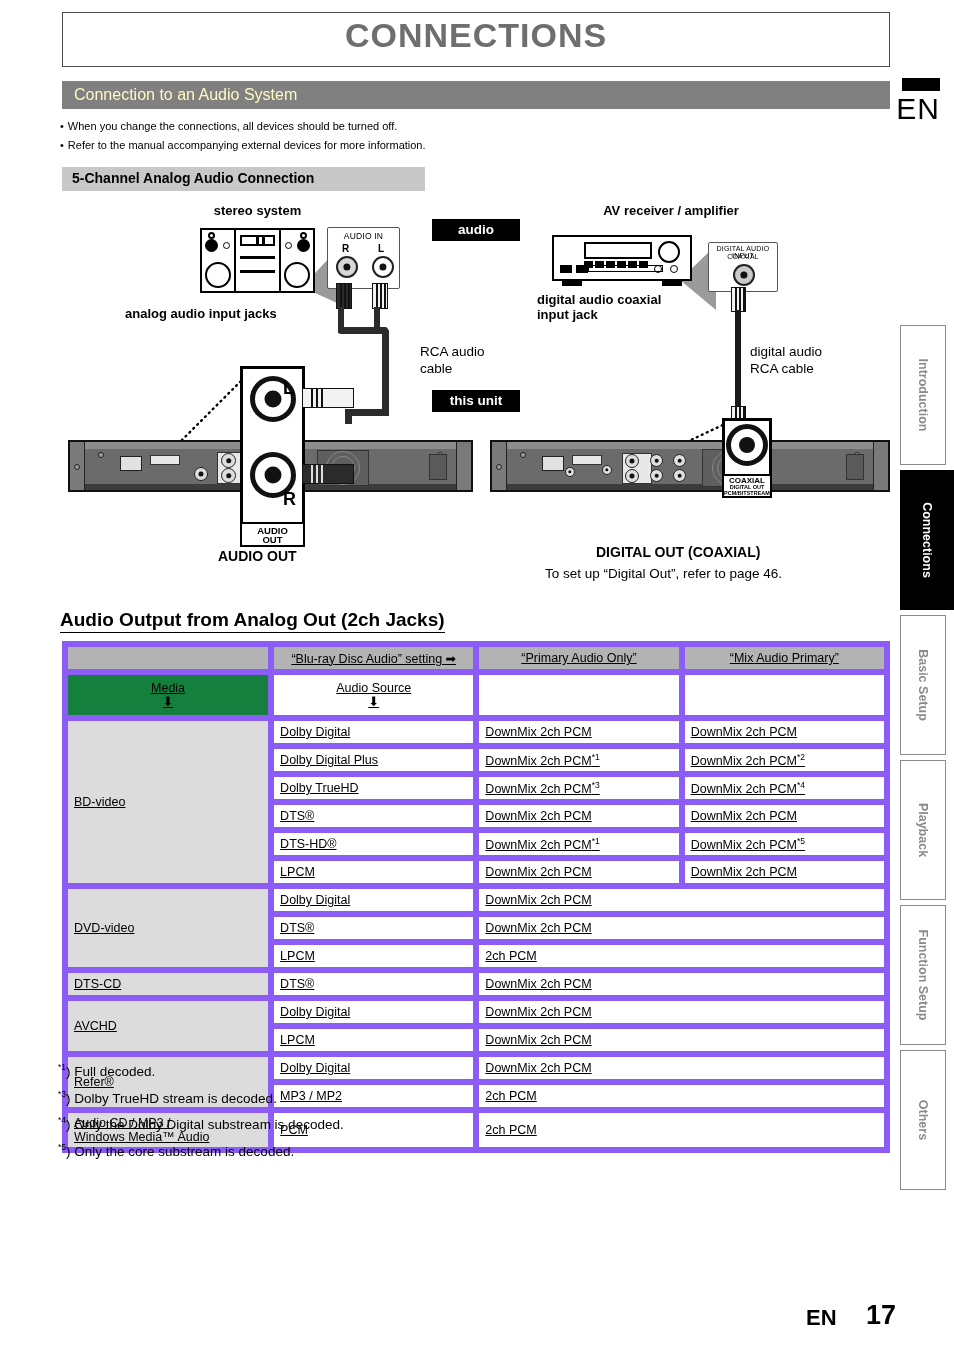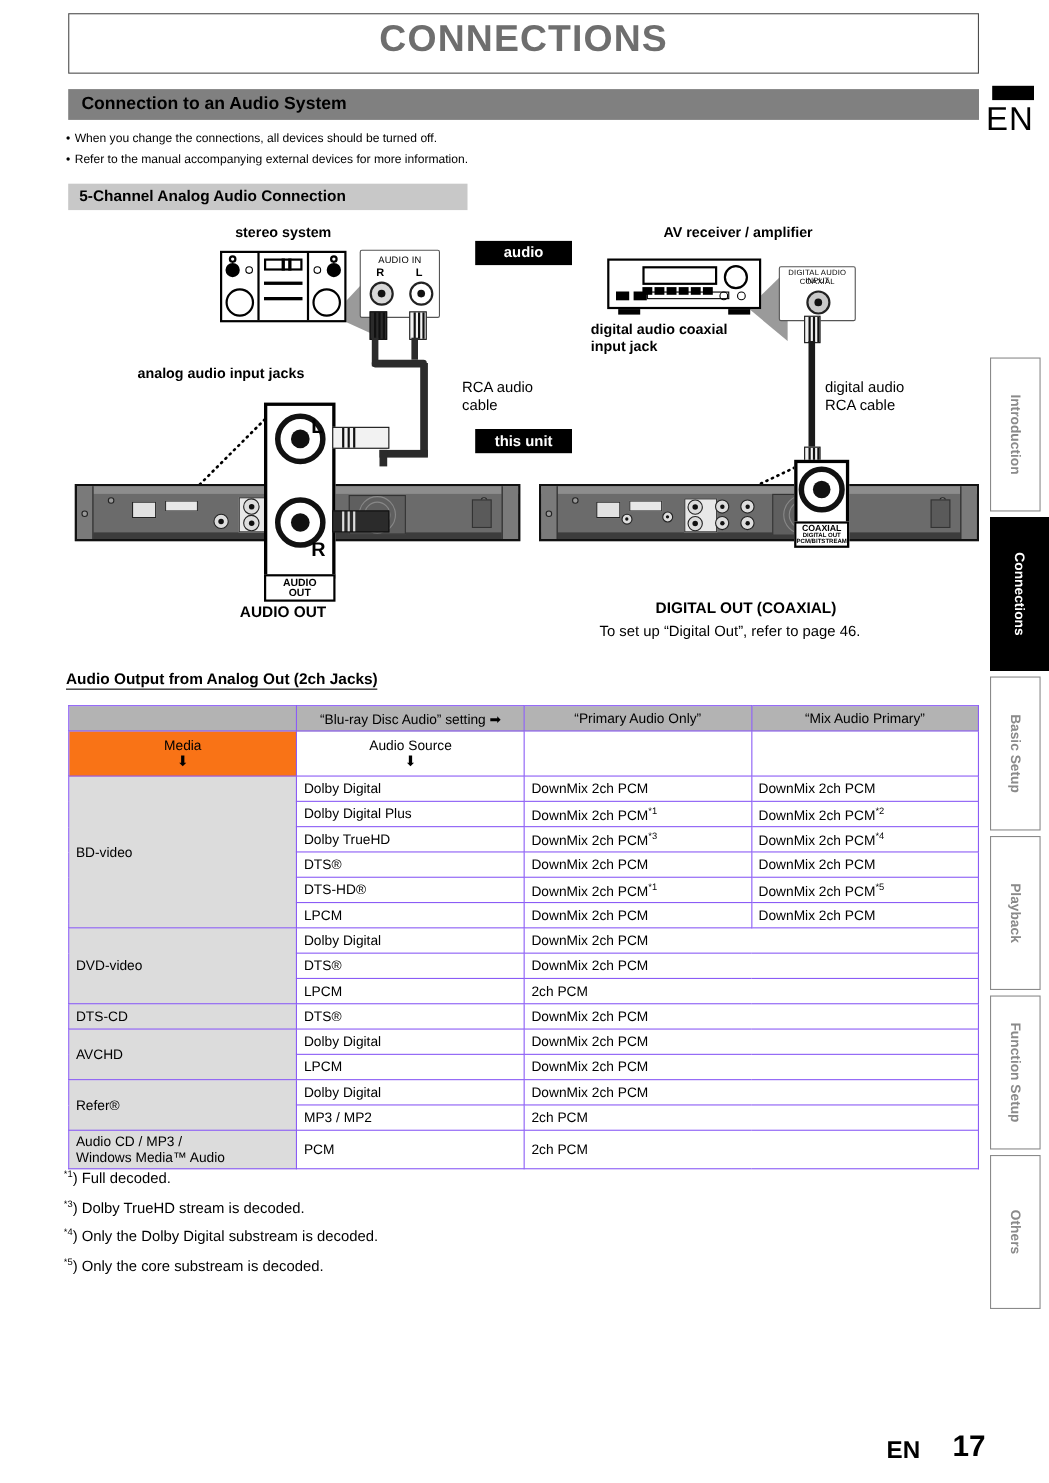--- a/index.html
+++ b/index.html
@@ -48,23 +48,23 @@
     top: 81px;
     width: 828px;
     height: 28px;
     background: #808080;
     box-sizing: border-box;
   }
   .section-bar span {
     position: absolute;
     left: 12px;
     top: 5px;
-    color: #000000;
+    color: #fef9c3;
     font-size: 16px;
-    font-weight: bold;
+    font-weight: normal;
   }
 
   
   .bullets {
     position: absolute;
     left: 60px;
     top: 117px;
     width: 700px;
     font-size: 11px;
     line-height: 19px;
@@ -291,50 +291,51 @@
   .bigjack {
     position:absolute; border-radius:50%;
     background: #fff;
     box-sizing: border-box;
   }
 
   
   .table-heading {
     position: absolute;
     left: 60px; top: 609px;
-    font-size: 14px;
+    font-size: 19px;
     font-weight: bold;
     border-bottom: 1.5px solid #000;
     padding-bottom: 1px;
   }
 
   
   table.audio-table {
     position: absolute;
     left: 62px;
     top: 641px;
     width: 828px;
     border-collapse: collapse;
     font-size: 12.5px;
   }
   table.audio-table td, table.audio-table th {
-    border: 1px solid #8b5cf6;
+    border: 6px solid #8b5cf6;
     padding: 3px 6px;
     text-align: left;
     font-weight: normal;
     vertical-align: middle;
     height: 16px;
+    text-decoration: underline;
   }
   .col-media  { width: 206px; }
   .col-source { width: 206px; }
   .col-prim   { width: 205px; }
   .col-mix    { width: 205px; }
 
   .hdr-dark  { background: #b3b3b3; text-align: center !important; }
-  .hdr-light { background: #f97316; text-align: center !important; }
+  .hdr-light { background: #15803d; text-align: center !important; }
   .media-cell{ background: #dcdcdc; vertical-align: middle; }
   .blank-cell{ background: #fff; }
   .arrowdown { display:block; text-align:center; font-size: 13px; line-height: 14px; }
   sup { font-size: 8.5px; vertical-align: super; }
 
   
   .footnotes {
     position: absolute;
     left: 58px;
     top: 1056px;
@@ -444,21 +445,21 @@
       <div class="bar b2"></div>
     </div>
     <div class="spk r">
       <div class="tw2"></div>
         <div class="tw"></div>
         <div class="dot"></div>
         <div class="woof" style="left:auto;right:3px;"></div>
     </div>
   </div>
 
-  <div class="dlabel" style="left:125px; top:306px;margin-top:26px;">analog audio input jacks</div>
+  <div class="dlabel" style="left:125px; top:306px;">analog audio input jacks</div>
 
   <div class="callout" style="left:327px; top:227px; width:73px; height:62px;">
     <div class="callout-title" style="top:3px;">AUDIO IN</div>
     <div class="jack-lbl" style="left:14px; top:15px;">R</div>
     <div class="jack-lbl" style="left:50px; top:15px;">L</div>
     <div class="rca-socket" style="left:8px; top:28px; width:22px; height:22px; background:#d8d8d8;"></div>
     <div class="rca-socket" style="left:44px; top:28px; width:22px; height:22px;"></div>
   </div>
 
   <div class="plug dark" style="left:336px; top:283px; width:16px; height:26px;">

